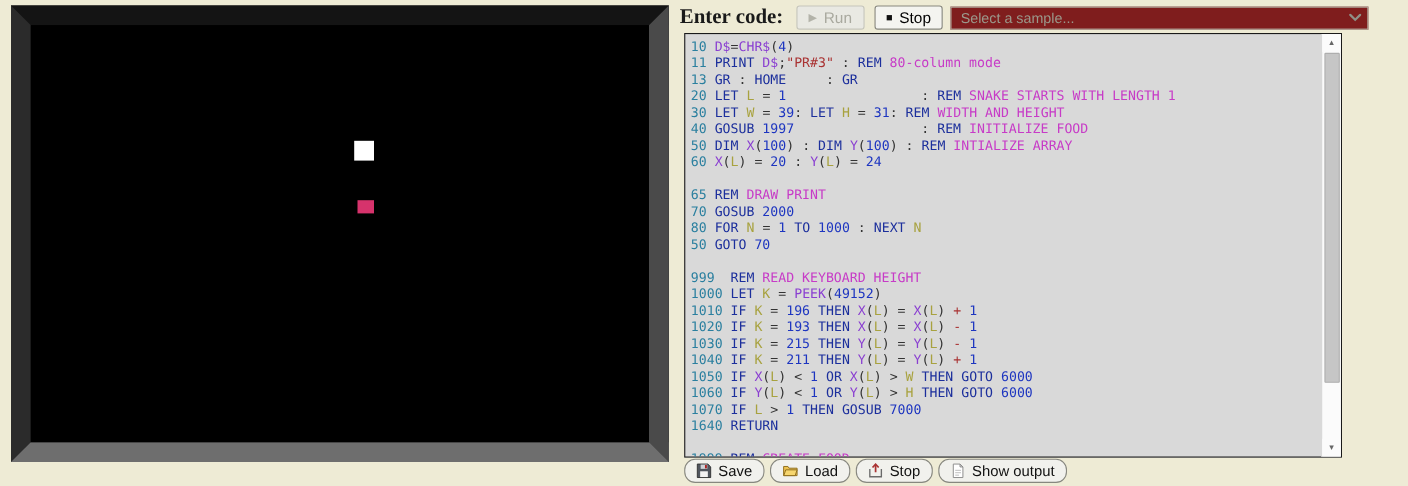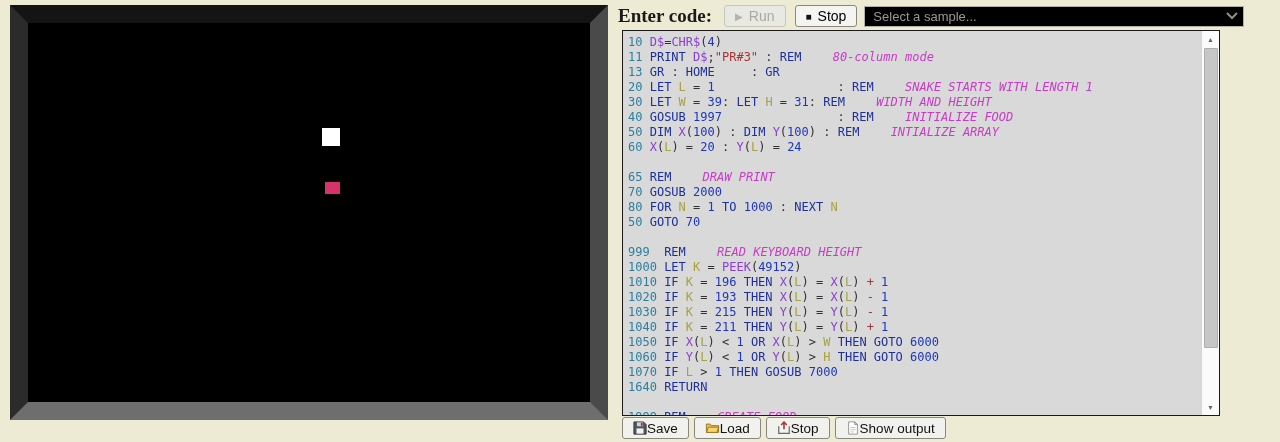--- a/index.html
+++ b/index.html
@@ -17,53 +17,53 @@
 
   
   .toolbar{position:absolute;left:618px;top:3px;width:626px;height:26px;display:flex;align-items:center;}
   .enter-label{font-family:"Liberation Serif",serif;font-weight:bold;font-size:19px;color:#1a1a1a;margin-right:12px;white-space:nowrap;}
   .tb-btn{display:inline-flex;align-items:center;gap:6px;height:22px;padding:0 10px;
     border-radius:3px;font-size:14px;font-family:"Liberation Sans",sans-serif;cursor:pointer;}
   .btn-run{background:#e9e9e3;border:1px solid #c6c6bc;color:#a9a99f;margin-right:9px;}
   .btn-run .play-glyph{font-size:10px;color:#b3b3a9;}
   .btn-stop{background:#f4f4f0;border:1px solid #87877f;color:#000;margin-right:7px;}
   .btn-stop .stop-glyph{font-size:10px;color:#111;}
-  .sample-select{flex:1;height:19px;background:#000000;border:1px solid #b3b0a2;
+  .sample-select{flex:1;height:19px;background:#7f1d1d;border:1px solid #b3b0a2;
     display:flex;align-items:center;justify-content:space-between;
     color:#9b988b;font-size:13px;padding:0 5px 0 8px;cursor:pointer;}
 
   
   .editor-wrap{position:absolute;left:622px;top:30px;width:596px;height:384px;
     border:1px solid #1a1a1a;background:#d9d9d9;}
   .code{position:absolute;left:0;top:0;right:17px;bottom:0;overflow:hidden;
     padding:4px 0 0 5px;margin:0;
     font-family:"DejaVu Sans Mono",monospace;font-size:12px;line-height:15px;
     white-space:pre;color:var(--c-plain,#333);}
   .tok-ln{color:var(--c-ln);}
   .tok-kw{color:var(--c-kw);}
   .tok-fn{color:var(--c-fn);}
   .tok-var{color:var(--c-var);}
   .tok-num{color:var(--c-num);}
   .tok-str{color:var(--c-str);}
   .tok-op{color:var(--c-op);}
-  .tok-cm{color:var(--c-cm);font-style:italic;margin-left:24px;}
+  .tok-cm{color:var(--c-cm);}
   .tok-plain{color:var(--c-plain);}
 
   
   .scrollbar{position:absolute;right:0;top:0;bottom:0;width:17px;background:#fbfbfb;border-left:1px solid #d5d5d5;}
   .sb-btn{position:absolute;left:0;width:17px;height:16px;display:flex;align-items:center;justify-content:center;
     color:#666;font-size:7px;background:#fbfbfb;cursor:pointer;}
   .sb-up{top:0;}
   .sb-down{bottom:0;}
   .sb-thumb{position:absolute;left:2px;top:17px;width:12px;height:298px;background:#c6c6c6;border:1px solid #aeaeae;border-radius:1px;cursor:pointer;}
 
   
   .footer{position:absolute;left:622px;top:417px;display:flex;gap:5px;}
-  .f-btn{display:inline-flex;align-items:center;height:22px;padding:0 10px;
-    background:#f1f1ed;border:1px solid #87877f;border-radius:3px;
+  .f-btn{display:inline-flex;align-items:center;gap:6px;height:22px;padding:0 10px;
+    background:#f1f1ed;border:1px solid #87877f;border-radius:10px;
     font-size:13.5px;color:#111;cursor:pointer;white-space:nowrap;}
   .f-btn svg{display:block;}
 </style>
 </head>
 <body style="background: rgb(238, 235, 213);">
 
 <div class="app">
 
   <div class="monitor">
     <div class="screen" id="gr-screen" style="background: rgb(0, 0, 0);">

